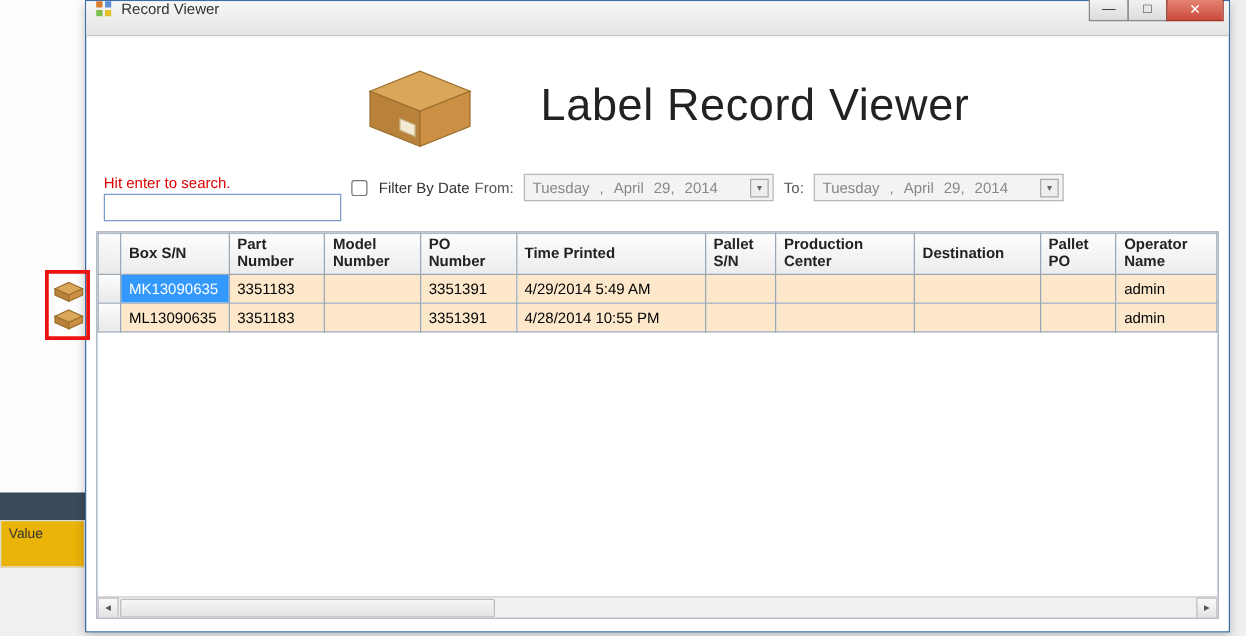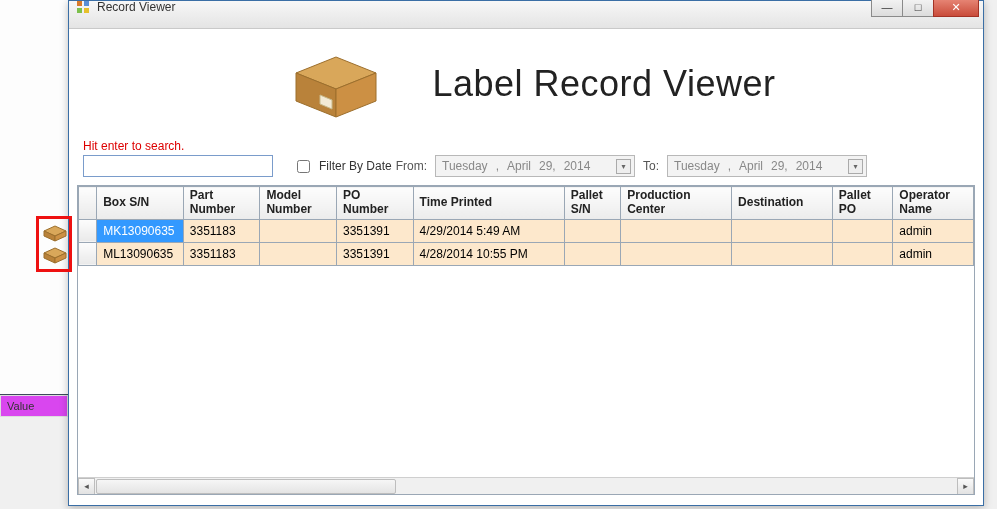--- a/index.html
+++ b/index.html
@@ -14,21 +14,21 @@
     position: relative;
   }
   
   .bg-left {
     position: absolute;
     left: 0; top: 0;
     width: 68px; height: 509px;
   }
   .bg-left .bar1 { position:absolute; left:0; top:0; width:68px; height:394px; background:#fdfdfd; }
   .bg-left .bar2 { position:absolute; left:0; top:394px; width:68px; height:22px; background:#3b4a5a; }
-  .bg-left .bar3 { position:absolute; left:0; top:395px; width:68px; height:22px; background:#d946ef; border:1px solid #ddd; padding-left:6px; line-height:20px; color:#333; font-size:11px; }
+  .bg-left .bar3 { position:absolute; left:0; top:416px; width:68px; height:38px; background:#eab308; border:1px solid #ddd; padding-left:6px; line-height:20px; color:#333; font-size:11px; }
 
   .window {
     position: absolute;
     left: 68px;
     top: 0;
     width: 916px;
     height: 506px;
     background: #ffffff;
     border: 1px solid #3a6ea5;
     box-shadow: 0 2px 8px rgba(0,0,0,.25);
@@ -66,21 +66,21 @@
     height: 110px;
     display:flex; align-items:center; justify-content:center;
     gap: 36px;
   }
   .hero-title {
     font-size: 36px;
     letter-spacing: .5px;
     color: #222;
   }
   .filter-row {
-    display:flex; align-items:flex-end; gap:20px;
+    display:flex; align-items:flex-start; gap:4px;
     padding: 0 6px 8px 6px;
   }
   .search-block { width: 190px; }
   .search-label { color:#d00; font-size:12px; margin-bottom:2px; }
   .search-input {
     width: 190px; height:22px;
     border:1px solid #7a9ccb; background:#fff;
     padding: 2px 4px;
   }
   .filterdate-block { display:flex; gap:4px; }

